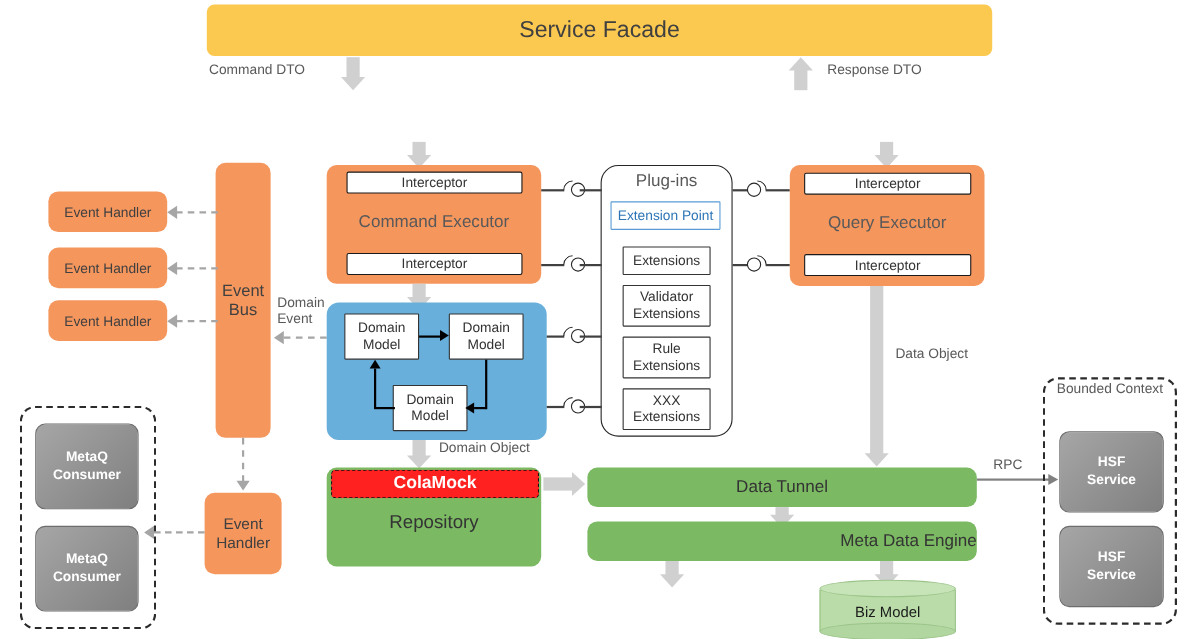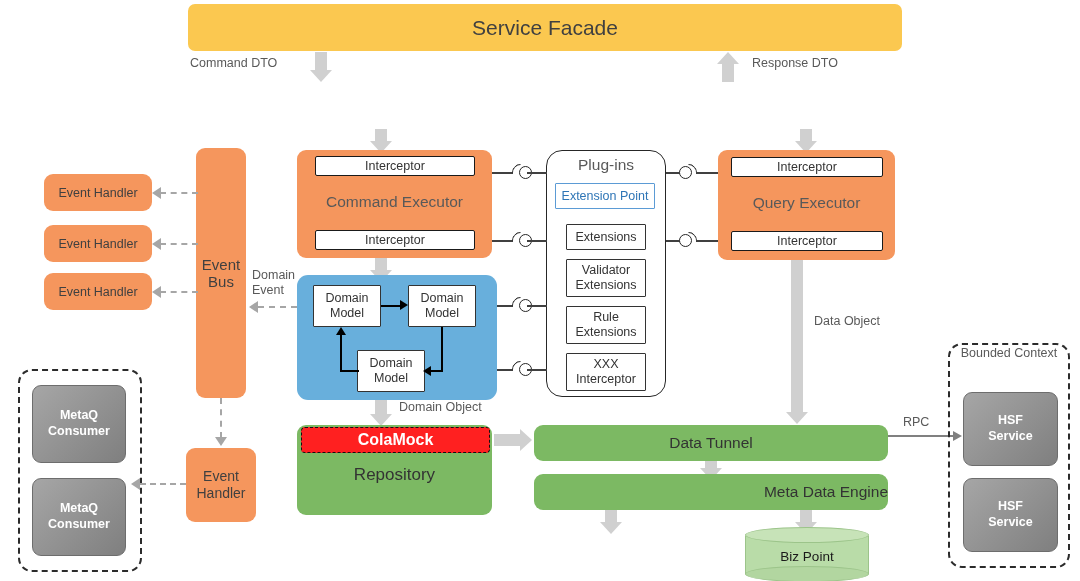--- a/index.html
+++ b/index.html
@@ -198,21 +198,21 @@
   <div class="box white-sm" style="left:566px;top:259px;width:80px;height:38px;font-size:12.5px;line-height:1.2;white-space:pre;border-radius:1px;">
     <span>Validator
 Extensions</span>
   </div>
   <div class="box white-sm" style="left:566px;top:306px;width:80px;height:38px;font-size:12.5px;line-height:1.2;white-space:pre;border-radius:1px;">
     <span>Rule
 Extensions</span>
   </div>
   <div class="box white-sm" style="left:566px;top:353px;width:80px;height:38px;font-size:12.5px;line-height:1.2;white-space:pre;border-radius:1px;">
     <span>XXX
-Interceptor</span>
+Extensions</span>
   </div>
 
   <div class="sline" style="left:492px;top:172px;width:21px;"></div>
   <div class="socket l" style="left:512px;top:164px;width:22px;height:18px;">
     <div class="arc" style="left:0;top:0;transform:rotate(45deg);"></div>
       <div class="ring" style="left:7px;top:2px;"></div>
   </div>
   <div class="sline" style="left:527px;top:172px;width:20px;"></div>
 
   <div class="sline" style="left:492px;top:240px;width:21px;"></div>
@@ -297,21 +297,21 @@
   </div>
   <div class="garrow" style="left:795px;top:510px;width:22px;height:24px;">
     <div class="gshaft" style="left:5px;top:0;width:12px;height:13px;"></div>
     <div class="ghead down" style="left:0;top:12px;"></div>
   </div>
 
   <div class="cyl" style="left:745px;top:527px;width:124px;height:56px;">
     <div class="body" style="top:9px;height:38px;"></div>
     <div class="bot" style="top:39px;"></div>
     <div class="top" style="top:0;"></div>
-    <div class="ct" style="top:22px;font-size:13.5px;">Biz Point</div>
+    <div class="ct" style="top:22px;font-size:13.5px;">Biz Model</div>
   </div>
 
   <div class="sline" style="left:888px;top:435px;width:70px;height:2px;background:#808080;"></div>
   <div class="rpchead" style="left:953px;top:431px;"></div>
   <div class="lbl" style="left:903px;top:415px;font-size:12.5px;">RPC</div>
 
   <div class="dashbox" style="left:948px;top:343px;width:122px;height:225px;"></div>
   <div class="lbl" style="left:948px;top:346px;width:122px;text-align:center;font-size:12.5px;">Bounded Context</div>
   <div class="box gray" style="left:963px;top:392px;width:95px;height:74px;font-size:12.5px;line-height:1.25;white-space:pre;">
     <span>HSF

